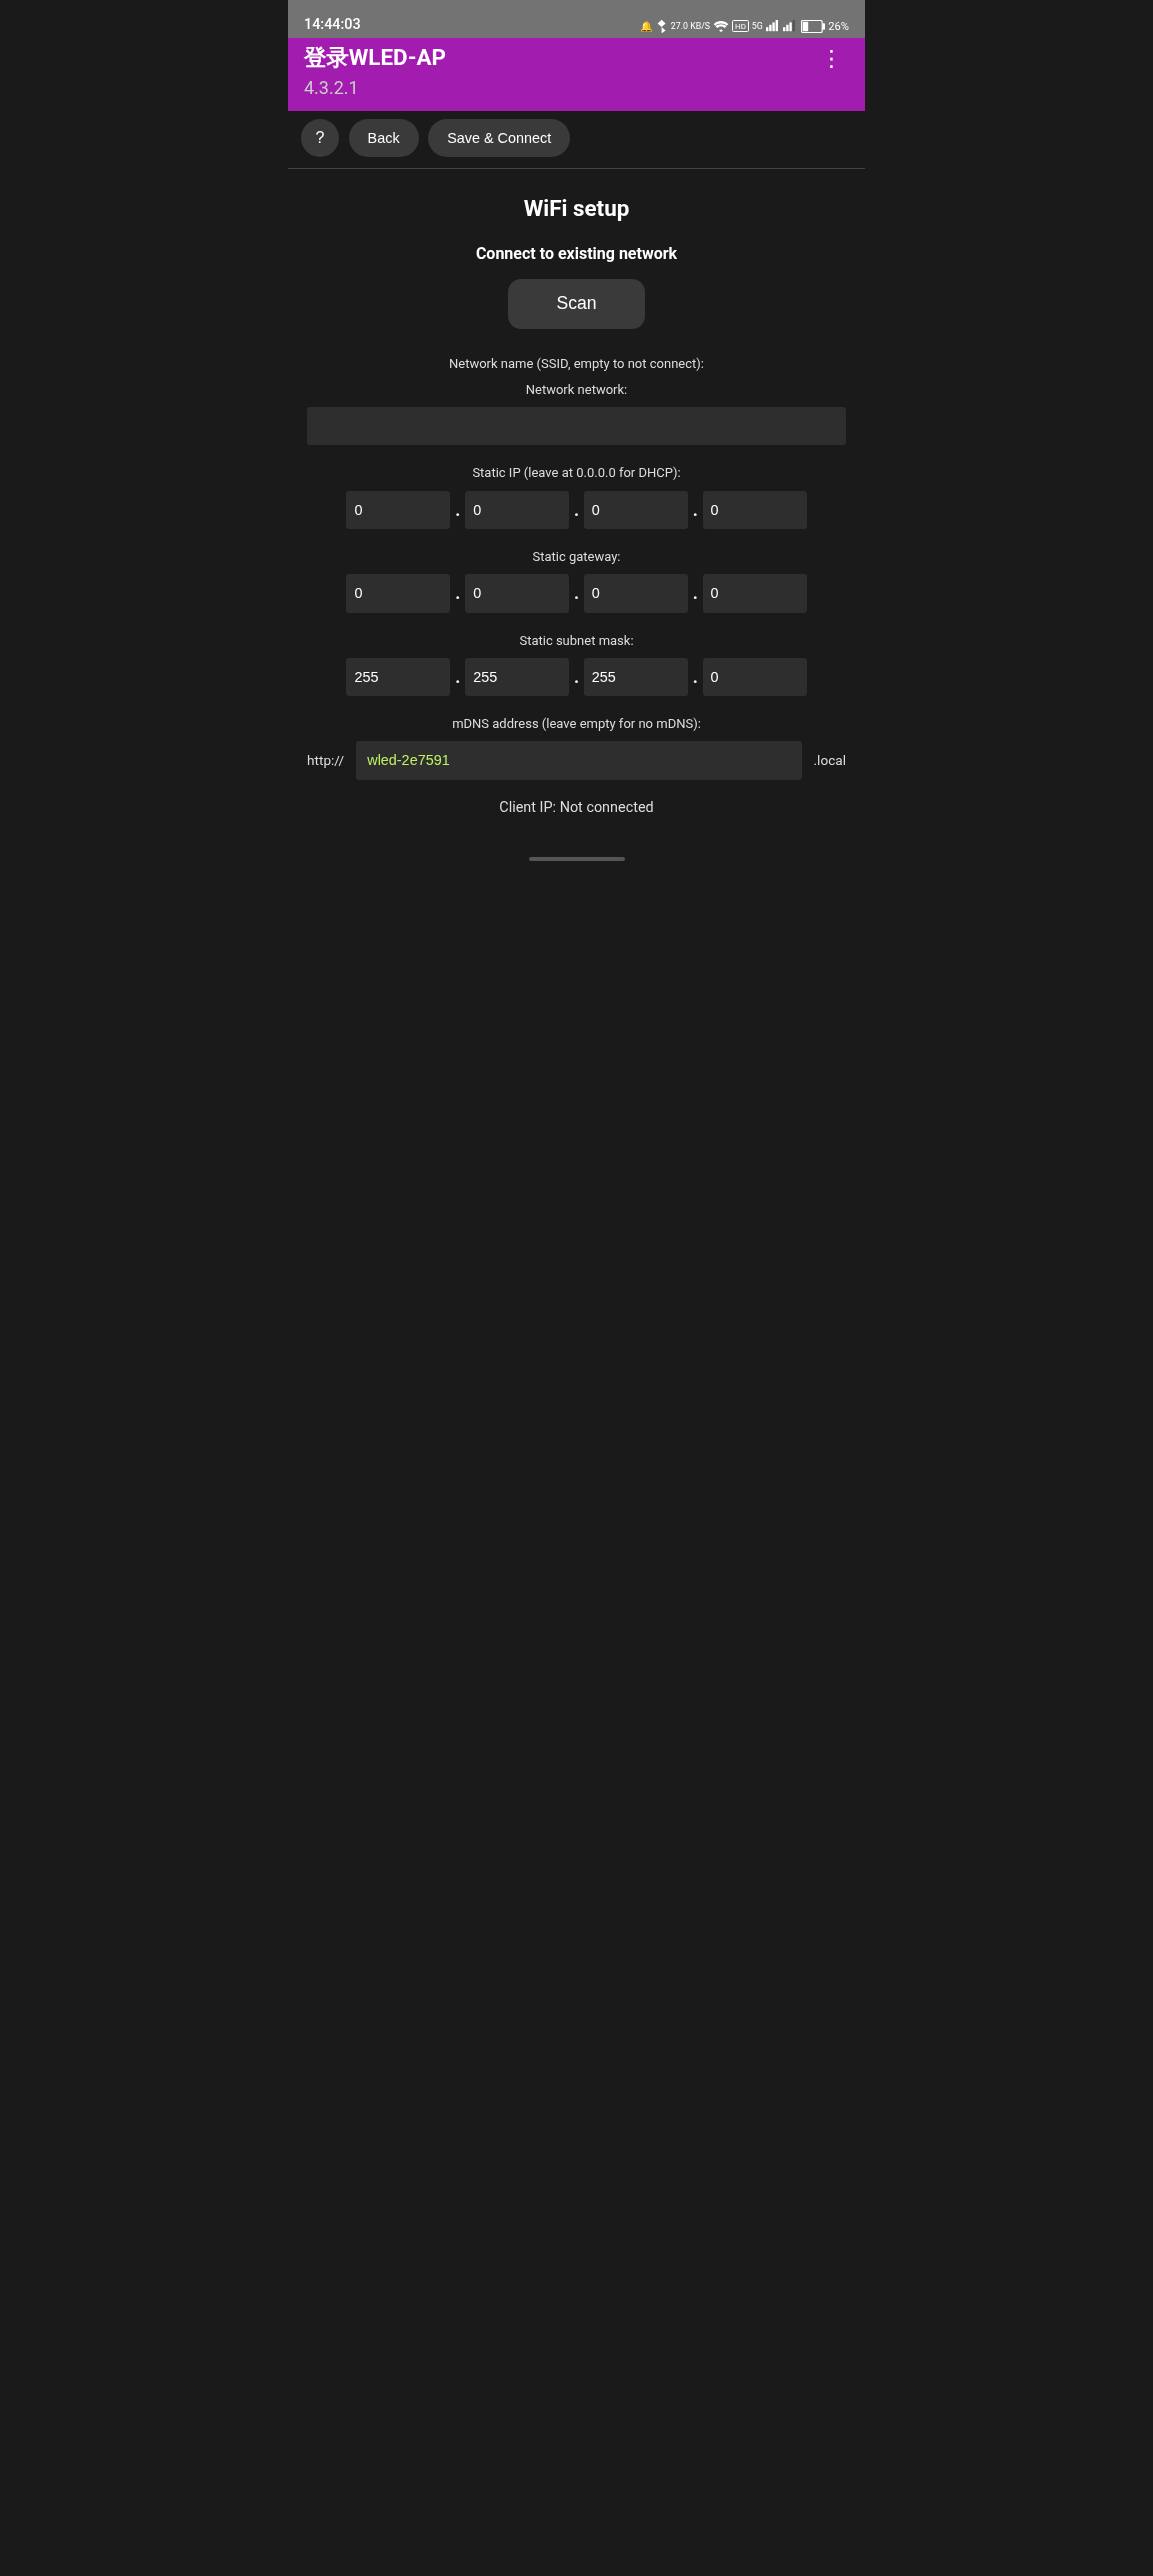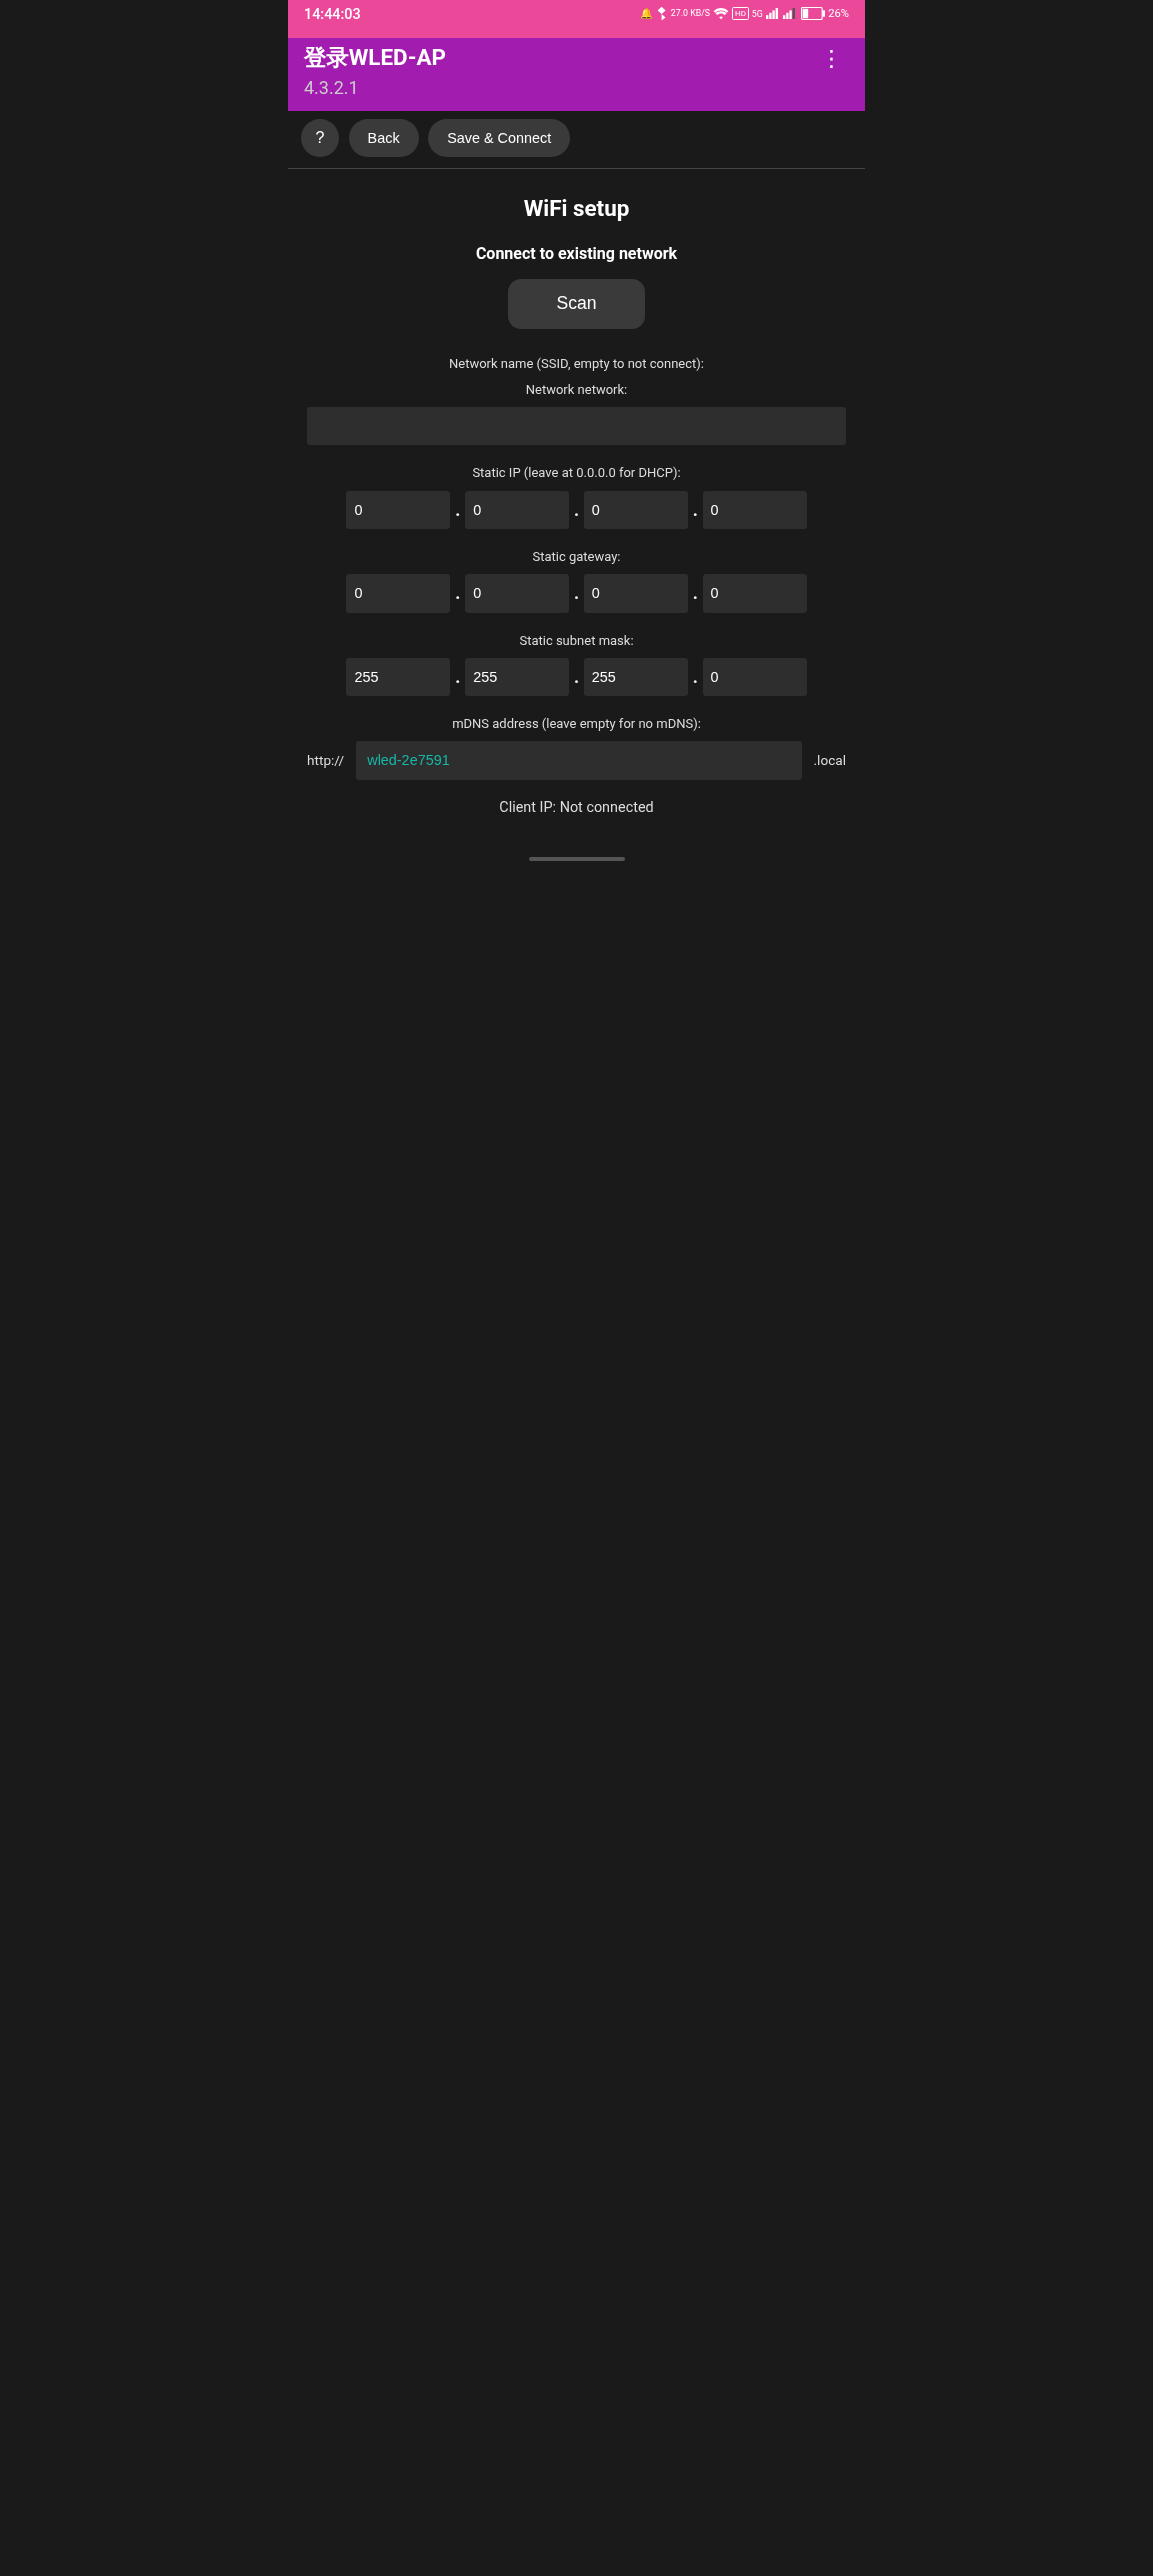--- a/index.html
+++ b/index.html
@@ -17,23 +17,23 @@
       min-height: 1288px;
       margin: 0 auto;
       position: relative;
       overflow-x: hidden;
     }
 
     
     .status-bar {
       display: flex;
       justify-content: space-between;
-      align-items: flex-start;
+      align-items: flex-end;
       padding: 6.4px 16px 4.8px 16px;
-      background-color: #ec4899;
+      background-color: #737373;
       height: 38px;
     }
 
     .status-time {
       font-size: 14.4px;
       font-weight: 500;
       color: #ffffff;
     }
 
     .status-icons {
@@ -210,21 +210,21 @@
     .mdns-prefix {
       font-size: 13.6px;
       color: #dddddd;
       white-space: nowrap;
     }
 
     .mdns-input {
       background-color: #2e2e2e;
       border: none;
       border-radius: 3.2px;
-      color: #14b8a6;
+      color: #bef264;
       font-size: 14.4px;
       padding: 11.2px 11.2px;
       flex: 1;
       outline: none;
     }
 
     .mdns-suffix {
       font-size: 13.6px;
       color: #dddddd;
       white-space: nowrap;

